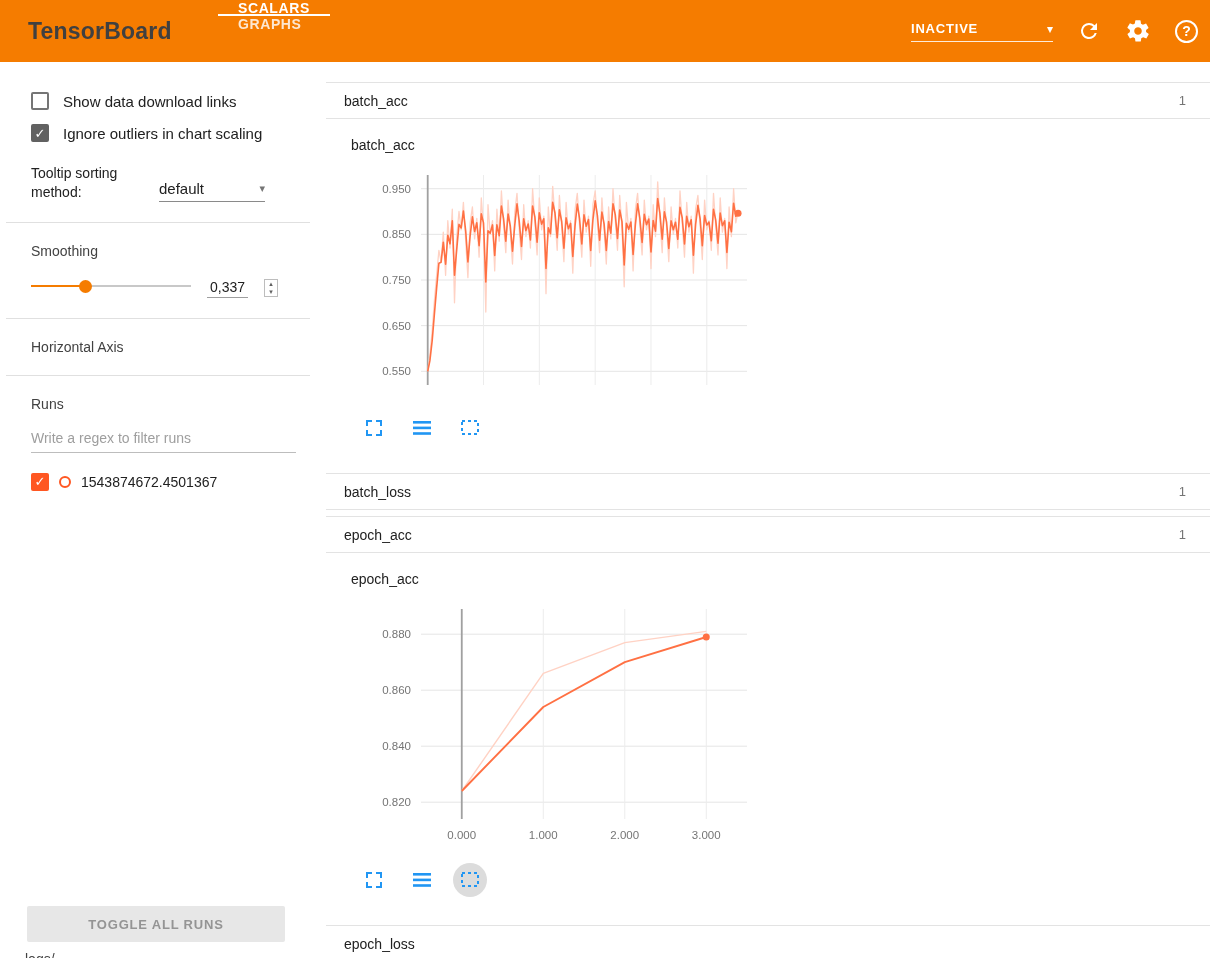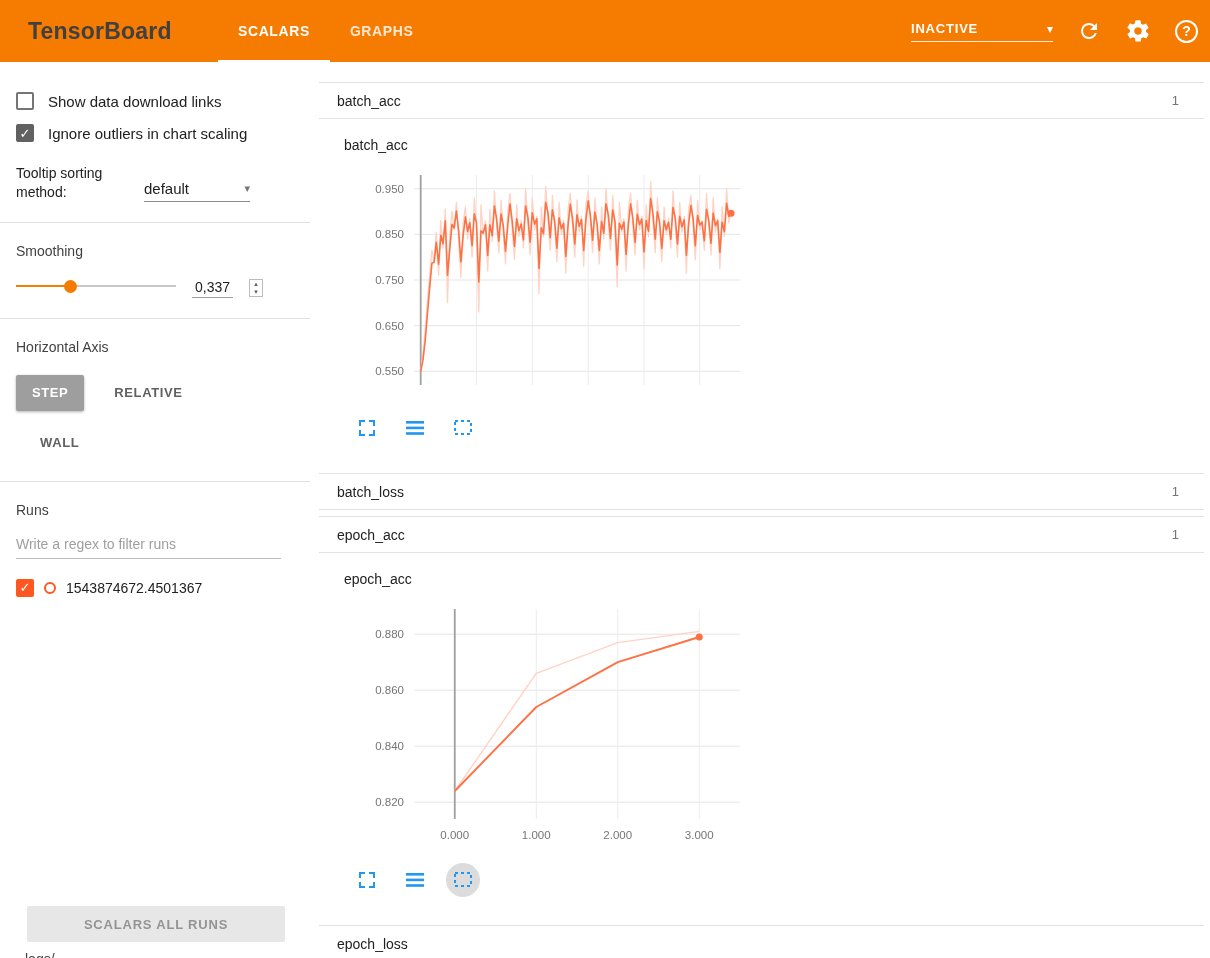--- a/index.html
+++ b/index.html
@@ -4,39 +4,39 @@
 <style>
   * { margin:0; padding:0; box-sizing:border-box; }
   html,body { width:1210px; height:958px; overflow:hidden; background:#fff;
     font-family:"Liberation Sans", sans-serif; }
 
   
   .tb-header { position:absolute; top:0; left:0; width:1210px; height:62px;
     background:var(--primary,#f57c00); display:flex; align-items:stretch; z-index:10; }
   .logo { position:absolute; left:28px; top:0; height:62px; line-height:62px;
     color:#404040; font-size:23px; font-weight:bold; letter-spacing:.2px; }
-  .tabs { display:flex; margin-left:218px; }
+  .tabs { display:flex; margin-left:218px;flex-direction:column; }
   .tab { position:relative; display:flex; align-items:center; padding:0 20px;
     color:rgba(255,255,255,.82); font-size:14px; font-weight:bold; letter-spacing:.6px; cursor:pointer; }
   .tab.active { color:#fff; }
   .tab.active::after { content:""; position:absolute; left:0; right:0; bottom:0;
     height:2px; background:#fff; }
   .header-right { position:absolute; right:12px; top:0; height:62px;
     display:flex; align-items:center; gap:24px; }
   .status-dropdown { width:142px; display:flex; justify-content:space-between; align-items:flex-end;
     border-bottom:1px solid rgba(255,255,255,.85); padding-bottom:5px; cursor:pointer; }
   .status-dropdown .label { color:#fff; font-size:13px; font-weight:bold; letter-spacing:.8px; }
   .status-dropdown .caret { color:#fff; font-size:12px; }
   .hdr-icon { display:flex; align-items:center; justify-content:center; cursor:pointer; }
   .help-circle { width:23px; height:23px; border:2px solid #fff; border-radius:50%;
     color:#fff; font-size:14px; font-weight:bold; display:flex; align-items:center; justify-content:center; }
 
   
   .sidebar { position:absolute; top:62px; left:0; width:325px; height:896px;
-    overflow:hidden; background:#fff; padding:30px 0 0 16px; }
+    overflow:hidden; background:#fff; padding:30px 0 0 31px; }
   .cb-row { display:flex; align-items:center; gap:14px; margin-bottom:14px;
     white-space:nowrap; overflow:hidden; cursor:pointer; }
   .checkbox { flex:0 0 auto; width:18px; height:18px; border:2px solid #757575;
     border-radius:2px; background:#fff; display:flex; align-items:center; justify-content:center;
     font-size:13px; color:#fff; }
   .checkbox.checked { background:#616161; border-color:#616161; }
   .cb-label { font-size:15px; color:#212121; }
 
   .tooltip-row { display:flex; margin-top:22px; padding-right:35px; }
   .tooltip-label { width:128px; font-size:14px; color:#212121; line-height:1.35; }
@@ -76,21 +76,21 @@
     display:flex; align-items:center; justify-content:center; color:#fff; font-size:13px; }
   .run-circle { width:12px; height:12px; border:2px solid var(--run-color,#ff5722); border-radius:50%; }
   .run-name { font-size:14px; color:#212121; }
 
   .toggle-all-btn { position:absolute; left:27px; bottom:16px; width:258px; height:36px;
     background:#e7e7e7; border:none; border-radius:2px; color:#949494; font-size:13px;
     font-weight:bold; letter-spacing:.8px; cursor:pointer; font-family:"Liberation Sans", sans-serif; }
   .runs-footer { position:absolute; left:25px; bottom:-9px; font-size:14px; color:#424242; }
 
   
-  .main { position:absolute; top:62px; left:319px; width:885px; height:896px;
+  .main { position:absolute; top:62px; left:326px; width:885px; height:896px;
     overflow:hidden; background:#fff; padding-top:20px; }
   .category { margin-bottom:6px; }
   .category-header { height:37px; background:#fff; border-top:1px solid #e3e3e3;
     border-bottom:1px solid #e3e3e3; display:flex; align-items:center;
     justify-content:space-between; padding:0 25px 0 18px; cursor:pointer; }
   .category-title { font-size:14px; color:#212121; }
   .category-count { font-size:13px; color:#757575; }
   .category-body { padding:18px 0 22px 25px; background:#fff; }
   .chart-title { font-size:14px; color:#212121; margin-bottom:12px; }
   svg text { font-family:"Liberation Sans", sans-serif; }
@@ -167,40 +167,35 @@
     <span class="smooth-value">0,337</span>
     <span class="spinner">
       <span>▴</span>
       <span>▾</span>
     </span>
   </div>
 
   <div class="divider"></div>
 
   <div class="section-label">Horizontal Axis</div>
-  <div class="axis-buttons">
-    <div class="axis-btn selected">STEP</div>
-    <div class="axis-btn">RELATIVE</div>
-    <div class="axis-btn wall">WALL</div>
-  </div>
 
   <div class="divider"></div>
 
   <div class="section-label" style="margin-bottom:14px;">Runs</div>
   <input class="runs-filter" type="text" placeholder="Write a regex to filter runs" style="">
 
   <div class="run-row run-colored" style="--run-color: #ff5722;">
     <span class="run-checkbox">
         <span>✓</span>
       </span>
     <span class="run-circle"></span>
     <span class="run-name">1543874672.4501367</span>
   </div>
 
-  <button class="toggle-all-btn">SCALARS ALL RUNS</button>
+  <button class="toggle-all-btn">TOGGLE ALL RUNS</button>
   <div class="runs-footer">logs/</div>
 </aside>
 
 <main class="main">
 
   <section class="category">
     <div class="category-header">
       <span class="category-title">batch_acc</span>
       <span class="category-count">1</span>
     </div>

